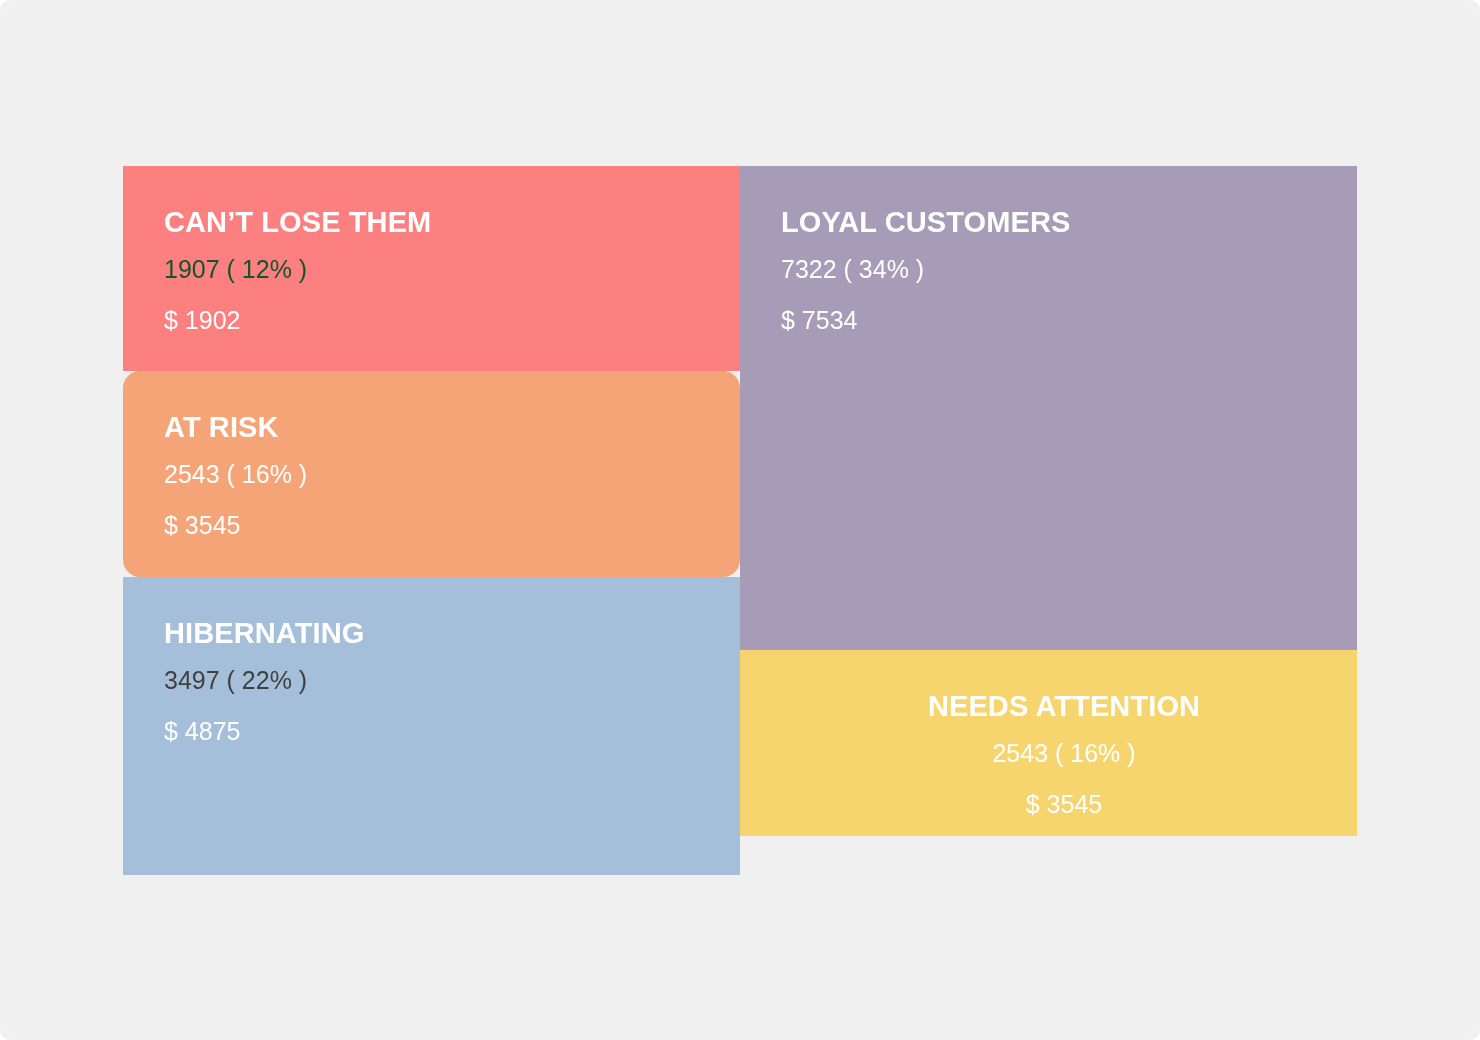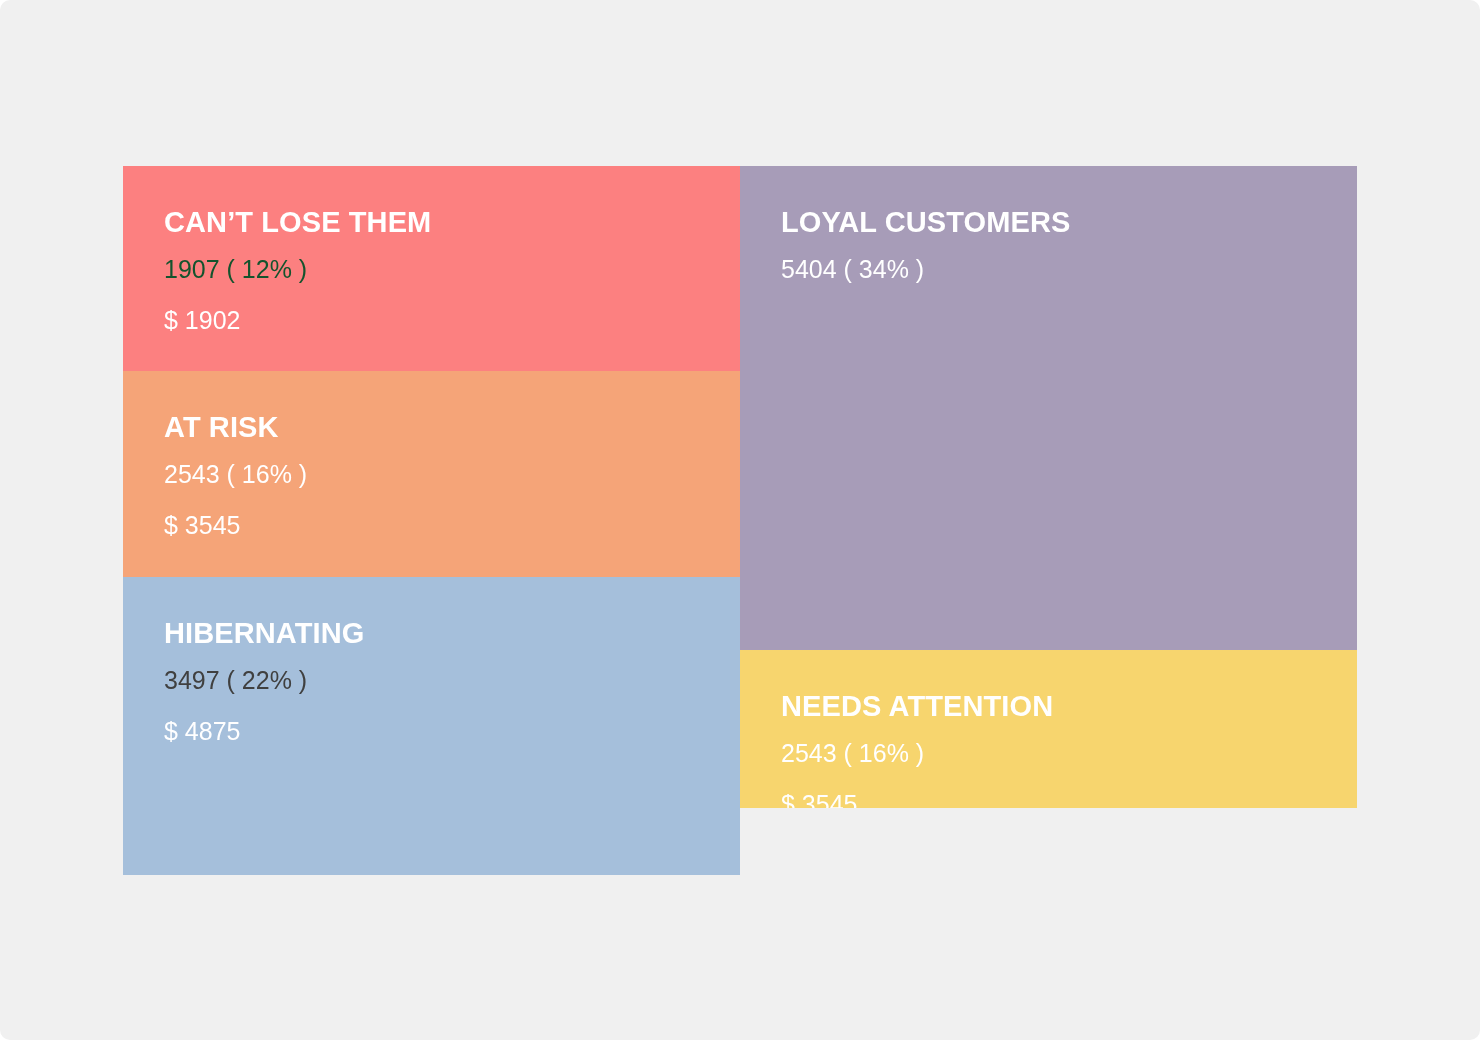--- a/index.html
+++ b/index.html
@@ -64,24 +64,24 @@
     font-size: 25px;
     font-weight: normal;
     line-height: 1.0;
     margin: 0 0 26px 0;
     white-space: nowrap;
   }
   .tile-line.last { margin-bottom: 0; }
 
   
   #tile-cant-lose-them { height: 205px; }
-  #tile-at-risk        { height: 206px; }
+  #tile-at-risk        { height: 206px; border-radius: 17px; }
   #tile-hibernating    { height: 298px; padding-left: 35px; }
   #tile-loyal-customers{ height: 484px; }
-  #tile-needs-attention{ height: 158px; }
+  #tile-needs-attention{ height: 186px; text-align: center; }
 </style>
 </head>
 <body>
 
 <div id="canvas" style="background: rgb(240, 240, 240);">
 
   <div id="treemap">
 
     <div class="tm-col" id="col-left">
 
@@ -109,21 +109,22 @@
         </div>
       </div>
 
     </div>
 
     <div class="tm-col" id="col-right">
 
       <div class="tile" id="tile-loyal-customers" style="background-color: rgb(167, 156, 184);">
         <div class="tile-inner">
           <div class="tile-title" style="color: rgb(255, 255, 255);">LOYAL CUSTOMERS</div>
-          <div class="tile-line" style="color: rgb(255, 255, 255);">5404 ( 34% )</div>
+          <div class="tile-line" style="color: rgb(255, 255, 255);">7322 ( 34% )</div>
+          <div class="tile-line last" style="color: rgb(255, 255, 255);">$ 7534</div>
         </div>
       </div>
 
       <div class="tile" id="tile-needs-attention" style="background-color: rgb(247, 213, 110);">
         <div class="tile-inner">
           <div class="tile-title" style="color: rgb(255, 255, 255);">NEEDS ATTENTION</div>
           <div class="tile-line" style="color: rgb(255, 255, 255);">2543 ( 16% )</div>
           <div class="tile-line last" style="color: rgb(255, 255, 255);">$ 3545</div>
         </div>
       </div>

